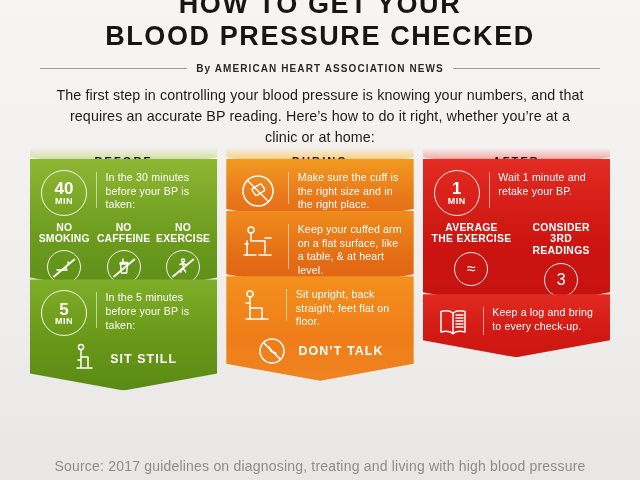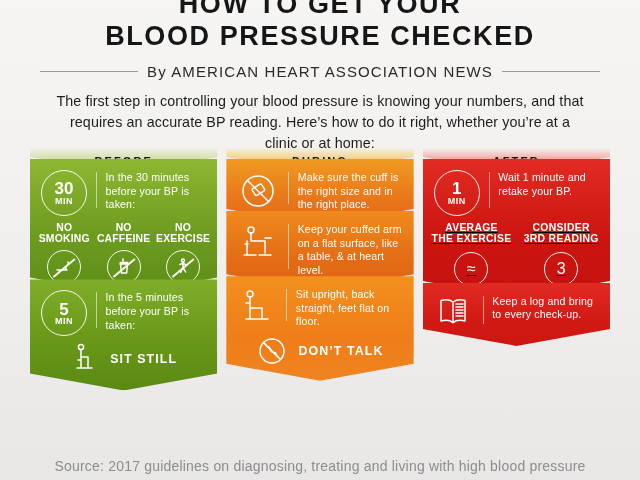--- a/index.html
+++ b/index.html
@@ -37,22 +37,23 @@
   .byline-row{
     display:flex; align-items:center; justify-content:center;
     gap:9px;
     margin-top:13px;
     padding:0 40px;
   }
   .byline-rule{
     flex:1 1 auto; height:1px; background:#9a9a9a;
   }
   .byline{
-    font-size:15px; letter-spacing:1.1px; color:#2a2a2a;
+    font-size:10px; letter-spacing:1.1px; color:#2a2a2a;
     white-space:nowrap;
+    font-weight:bold;
   }
   .intro{
     text-align:center;
     font-size:14.3px;
     line-height:1.45;
     color:#1d1d1d;
     padding:11px 52px 0 52px;
     letter-spacing:0.1px;
   }
 
@@ -150,21 +151,21 @@
     display:flex;align-items:center;justify-content:center;
     font-size:15px; color:rgba(255,255,255,0.95);
   }
   .noicon::after{
     content:""; position:absolute; left:2px; right:2px; top:50%;
     height:1.5px; background:rgba(255,255,255,0.92);
     transform:rotate(-40deg);
   }
   
   .pair{
-    display:flex; padding:6px 8px 12px 8px; gap:8px;text-decoration:underline;
+    display:flex; padding:6px 8px 12px 8px; gap:8px;
   }
   .pcell{ flex:1 1 0; text-align:center; color:#fff; }
   .pcell .lbl{ font-size:10.4px; font-weight:bold; line-height:1.1; letter-spacing:0.3px;}
   .ring{
     width:34px;height:34px;margin:7px auto 0 auto;border-radius:50%;
     border:1.5px solid rgba(255,255,255,0.92);
     display:flex;align-items:center;justify-content:center;
     font-size:16px;color:#fff; line-height:1;
   }
   
@@ -212,21 +213,21 @@
         <div class="hd">
           <div class="hd-rule"></div>
           <div class="hd-txt">BEFORE</div>
           <div class="hd-rule"></div>
         </div>
       </div>
 
       <div class="band chev g1">
         <div class="row">
           <div class="ic badge">
-            <span class="num">30</span>
+            <span class="num">40</span>
             <span class="min">MIN</span>
           </div>
           <div class="vdiv"></div>
           <div class="rtxt">In the 30 minutes before your BP is taken:</div>
         </div>
 
         <div class="triple">
           <div class="tri">
             <div class="lbl">NO</div>
             <div class="lbl">SMOKING</div>
@@ -365,21 +366,21 @@
         </div>
 
         <div class="pair">
           <div class="pcell">
             <div class="lbl">AVERAGE</div>
             <div class="lbl">THE EXERCISE</div>
             <div class="ring">≈</div>
           </div>
           <div class="pcell">
             <div class="lbl">CONSIDER</div>
-            <div class="lbl">3RD READING</div>
+            <div class="lbl">3RD READINGS</div>
             <div class="ring">3</div>
           </div>
         </div>
       </div>
 
       <div class="band chev r2">
         <div class="row" style="padding-bottom:14px">
           <span class="ic">
             <svg class="ico" width="40" height="38" viewBox="0 0 40 38">
                 <path d="M19 8c-3-2.4-8-2.6-12-1.6V27c4-1 9-.8 12 1.6zM19 8c3-2.4 8-2.6 12-1.6V27c-4-1-9-.8-12 1.6z"></path>

